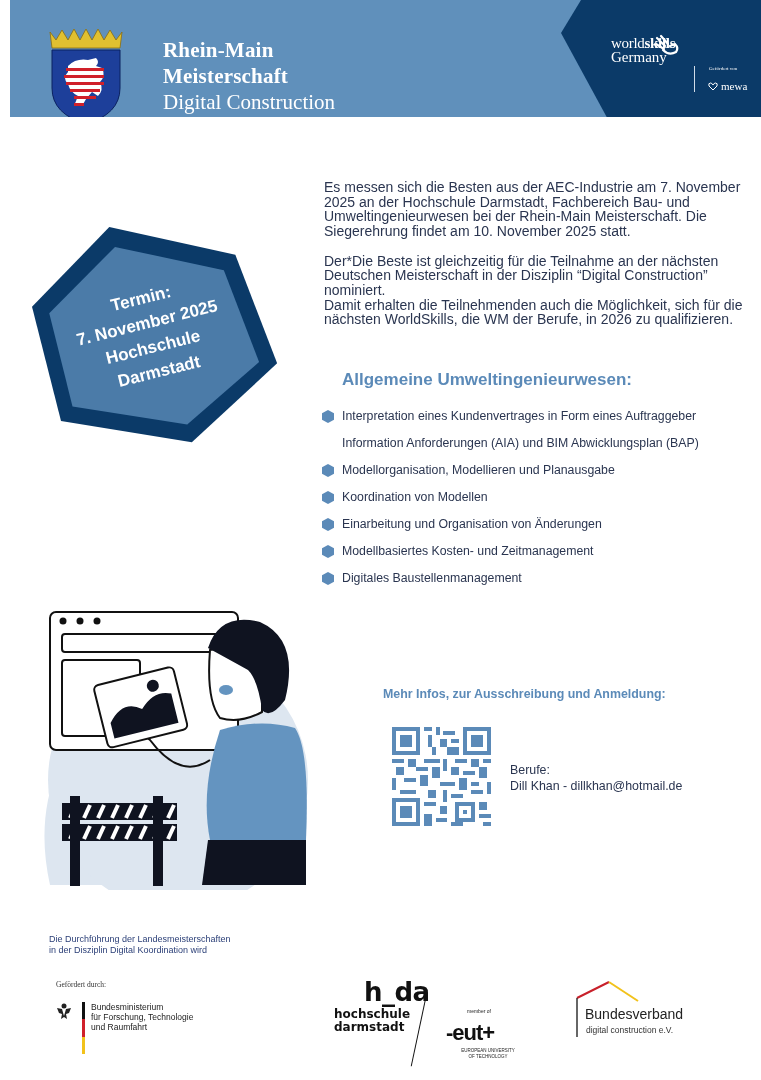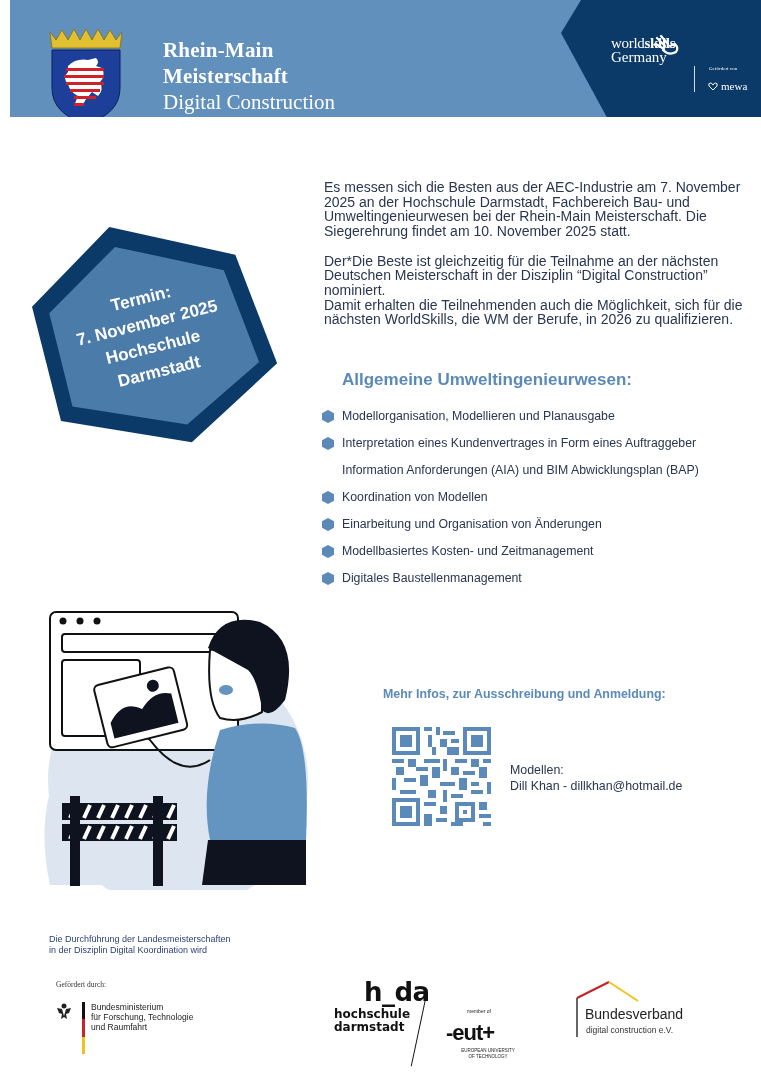--- a/index.html
+++ b/index.html
@@ -125,29 +125,29 @@
 </div>
 
 <div class="aufg">Allgemeine Umweltingenieurwesen:</div>
 <div class="list">
   <div class="li">
     <span class="bullet">
         <svg width="12" height="13" viewBox="0 0 12 13">
           <polygon points="6,0 12,3.2 12,9.8 6,13 0,9.8 0,3.2" fill="#5b8ab8"></polygon>
         </svg>
       </span>
+    <span class="txt">Interpretation eines Kundenvertrages in Form eines Auftraggeber Information Anforderungen (AIA) und BIM Abwicklungsplan (BAP)</span>
+  </div>
+  <div class="li">
+    <span class="bullet">
+        <svg width="12" height="13" viewBox="0 0 12 13">
+          <polygon points="6,0 12,3.2 12,9.8 6,13 0,9.8 0,3.2" fill="#5b8ab8"></polygon>
+        </svg>
+      </span>
     <span class="txt">Modellorganisation, Modellieren und Planausgabe</span>
-  </div>
-  <div class="li">
-    <span class="bullet">
-        <svg width="12" height="13" viewBox="0 0 12 13">
-          <polygon points="6,0 12,3.2 12,9.8 6,13 0,9.8 0,3.2" fill="#5b8ab8"></polygon>
-        </svg>
-      </span>
-    <span class="txt">Interpretation eines Kundenvertrages in Form eines Auftraggeber Information Anforderungen (AIA) und BIM Abwicklungsplan (BAP)</span>
   </div>
   <div class="li">
     <span class="bullet">
         <svg width="12" height="13" viewBox="0 0 12 13">
           <polygon points="6,0 12,3.2 12,9.8 6,13 0,9.8 0,3.2" fill="#5b8ab8"></polygon>
         </svg>
       </span>
     <span class="txt">Koordination von Modellen</span>
   </div>
   <div class="li">
@@ -265,21 +265,21 @@
       <path d="M16 19h5v5h-5z M17 20v3h3v-3z M18 21h1v1h-1z" fill-rule="evenodd"></path>
       <rect x="22" y="19" width="2" height="2"></rect>
     <rect x="8" y="22" width="2" height="3"></rect>
       <rect x="11" y="23" width="3" height="1"></rect>
       <rect x="15" y="24" width="3" height="1"></rect>
       <rect x="22" y="22" width="3" height="1"></rect>
       <rect x="23" y="24" width="2" height="1"></rect>
   </g>
 </svg>
 <div class="kontakt">
-  <div>Modellen:</div>
+  <div>Berufe:</div>
   <div>Dill Khan - dillkhan@hotmail.de</div>
 </div>
 
 <div class="footnote">
   <div>Die Durchführung der Landesmeisterschaften</div>
   <div>in der Disziplin Digital Koordination wird</div>
 </div>
 <div class="gefoerdert">Gefördert durch:</div>
 <div class="bmf">
   <svg class="eagle" viewBox="0 0 16 18">

